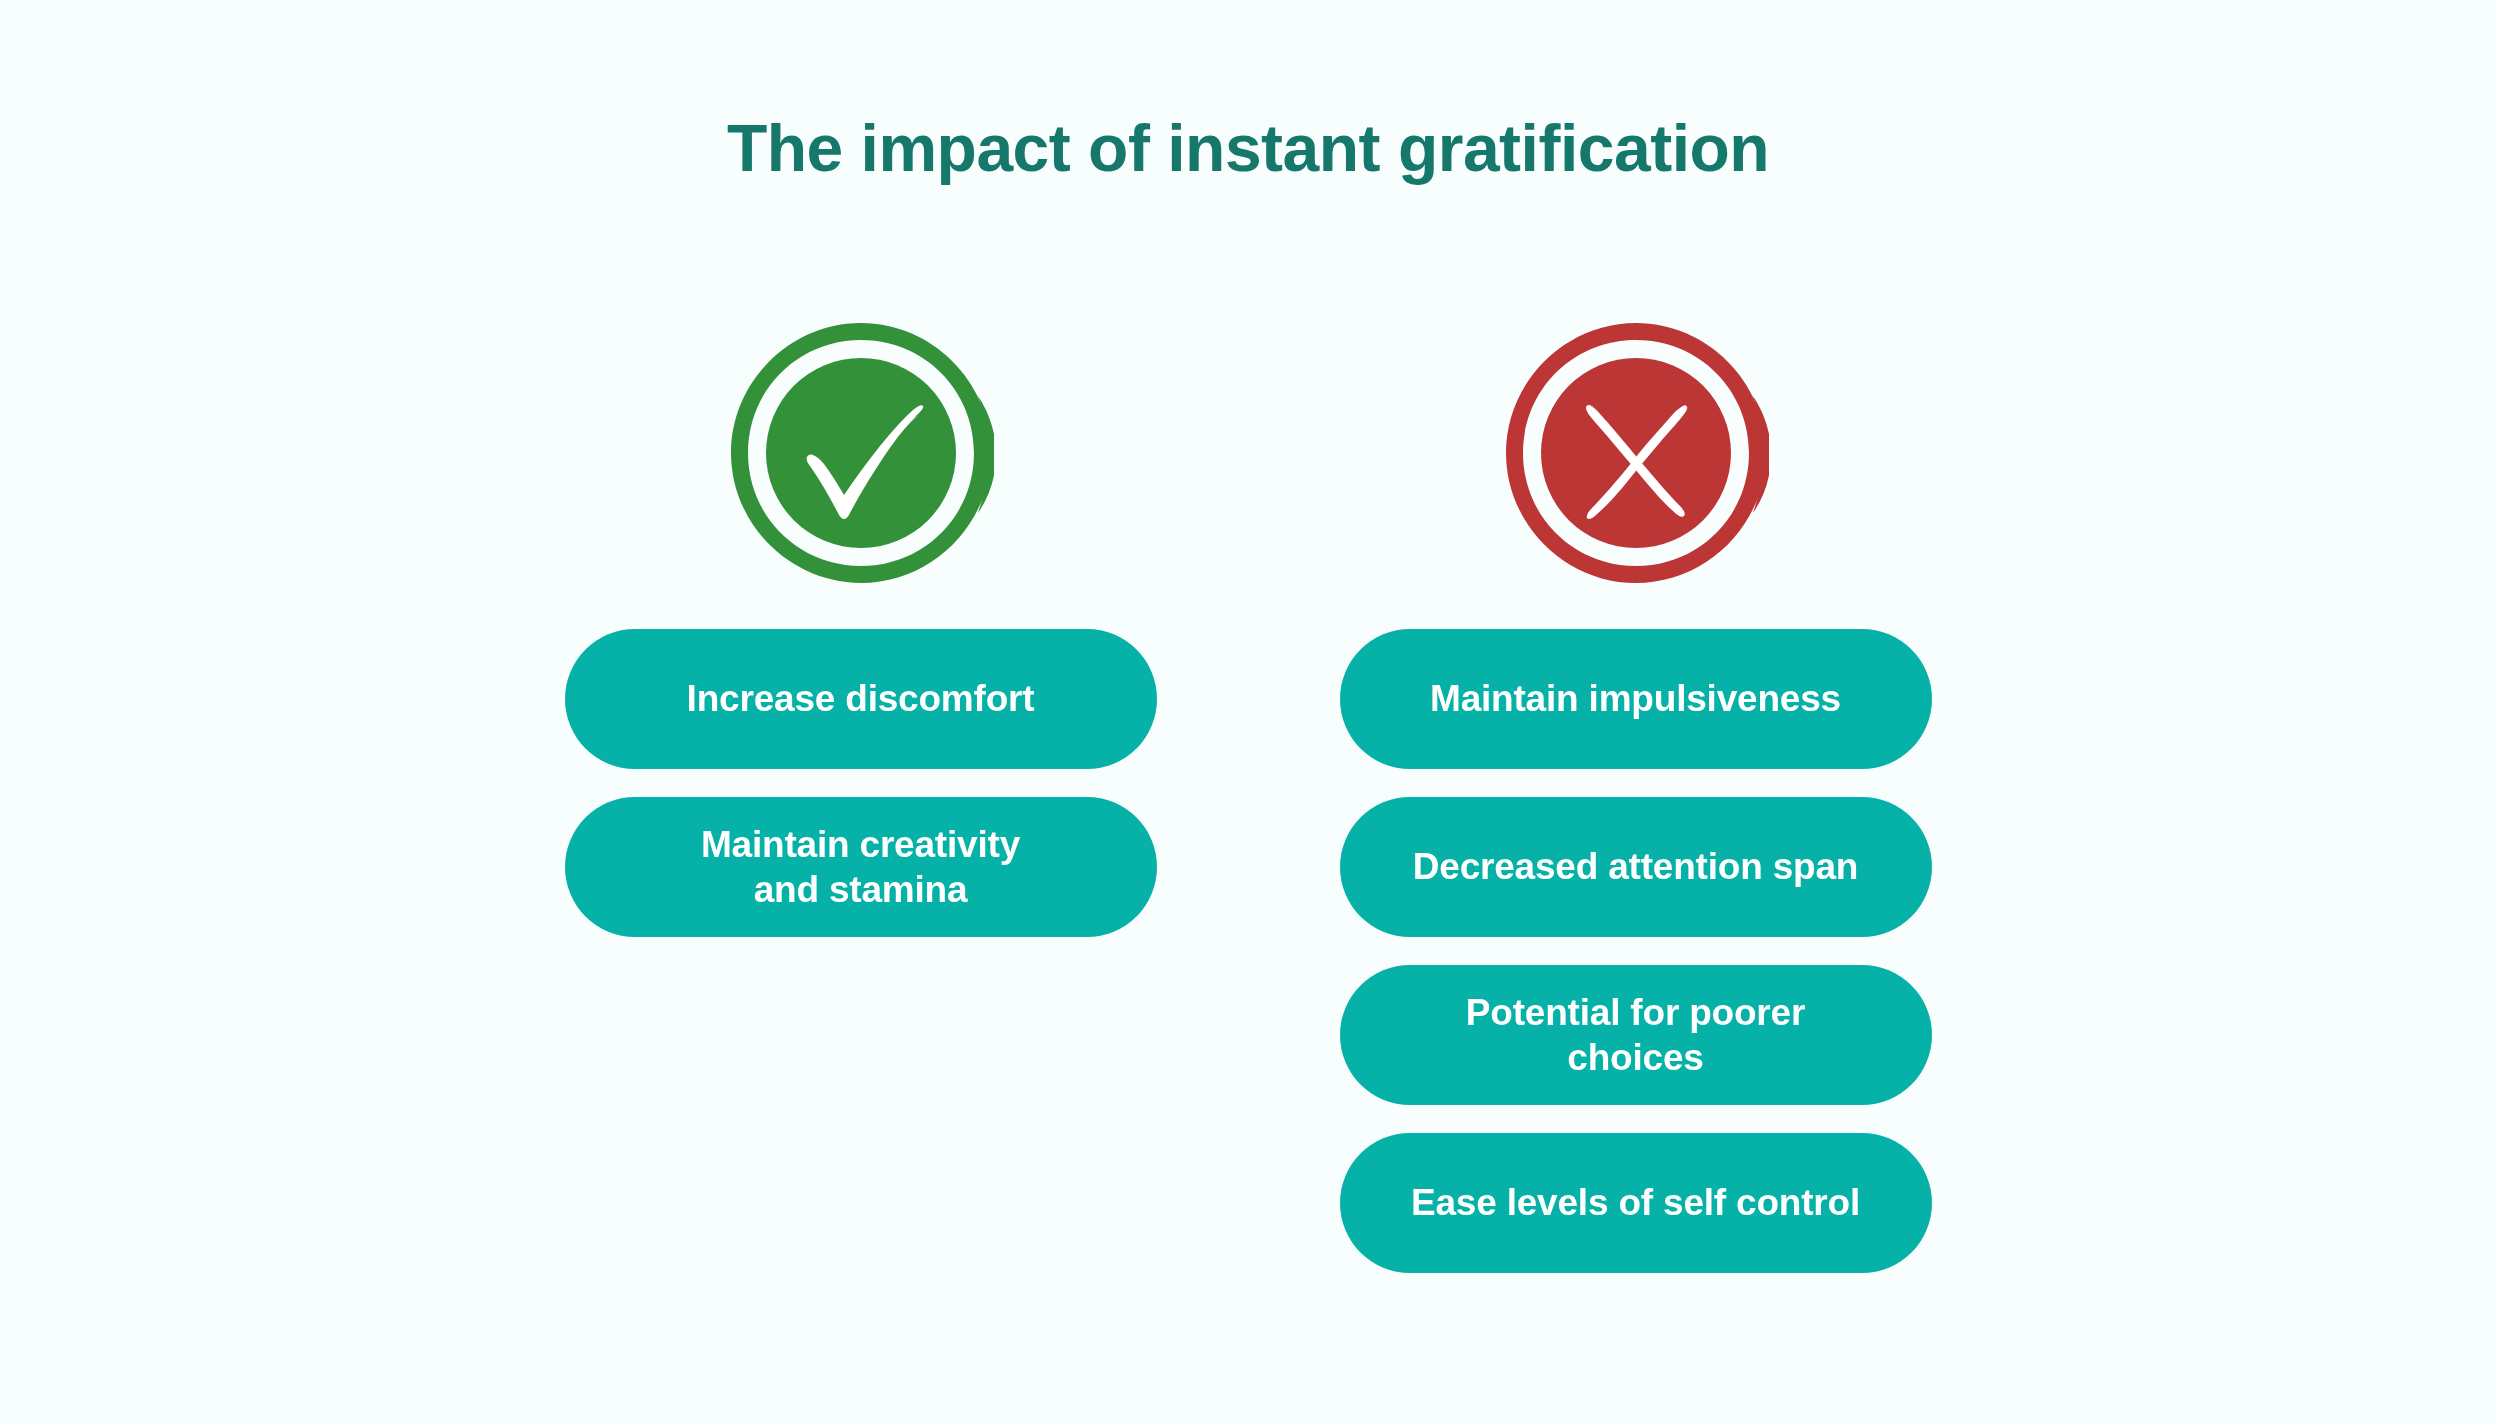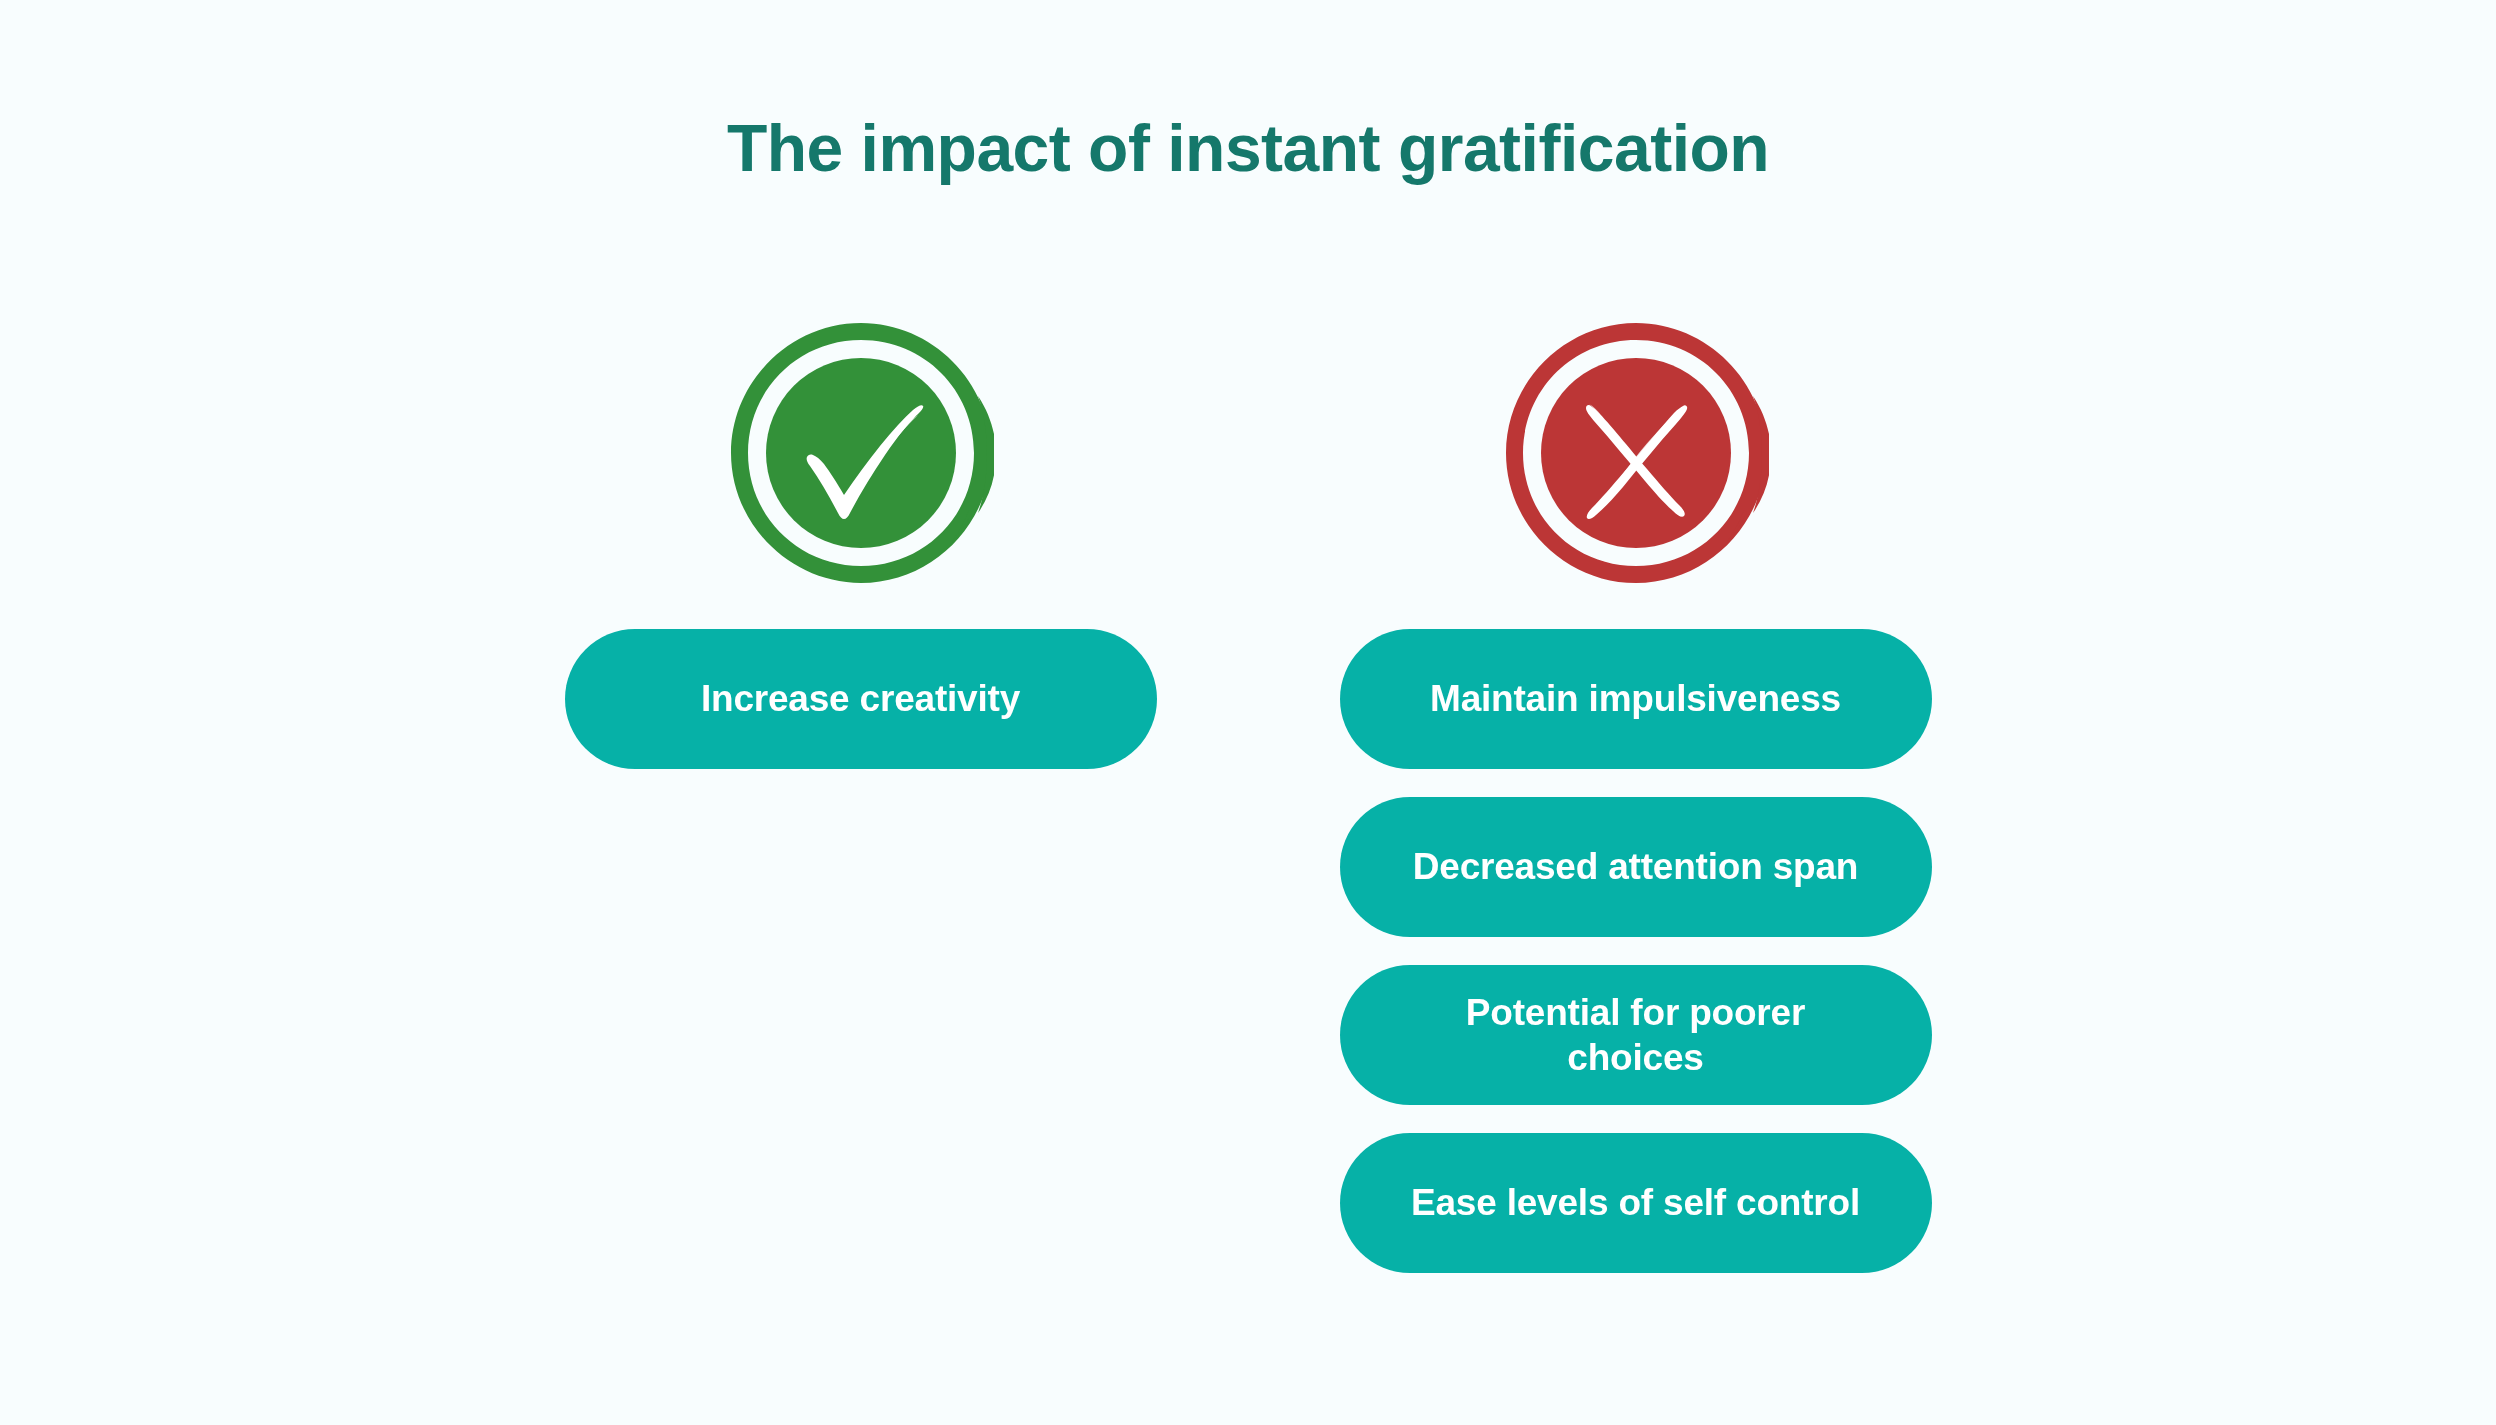--- a/index.html
+++ b/index.html
@@ -140,21 +140,25 @@
                    C 194 84 190 86 185 90 Z" fill="#ffffff"></path>
 
           <path d="M190 95 C 178 106 163 124 149 143 C 136 161 125 177 117 190
                    C 124 174 135 157 147 140 C 161 120 177 103 190 95 Z" fill="#ffffff" opacity="0.85"></path>
           <path d="M84 137 C 89 140 94 147 99 155 C 94 148 88 141 84 137 Z" fill="#ffffff" opacity="0.9"></path>
         </svg>
       </div>
 
       <div class="pill-list">
         <div class="pill">
-          <span class="pill-label">Increase creativity</span>
+          <span class="pill-label">Increase discomfort</span>
+        </div>
+        <div class="pill">
+          <span class="pill-label">Maintain creativity
+and stamina</span>
         </div>
       </div>
     </div>
 
     <div class="column">
 
       <div class="badge">
         <svg viewBox="0 0 266 266" xmlns="http://www.w3.org/2000/svg">
           <path d="M133 3
                    C 204 3 263 62 263 133

